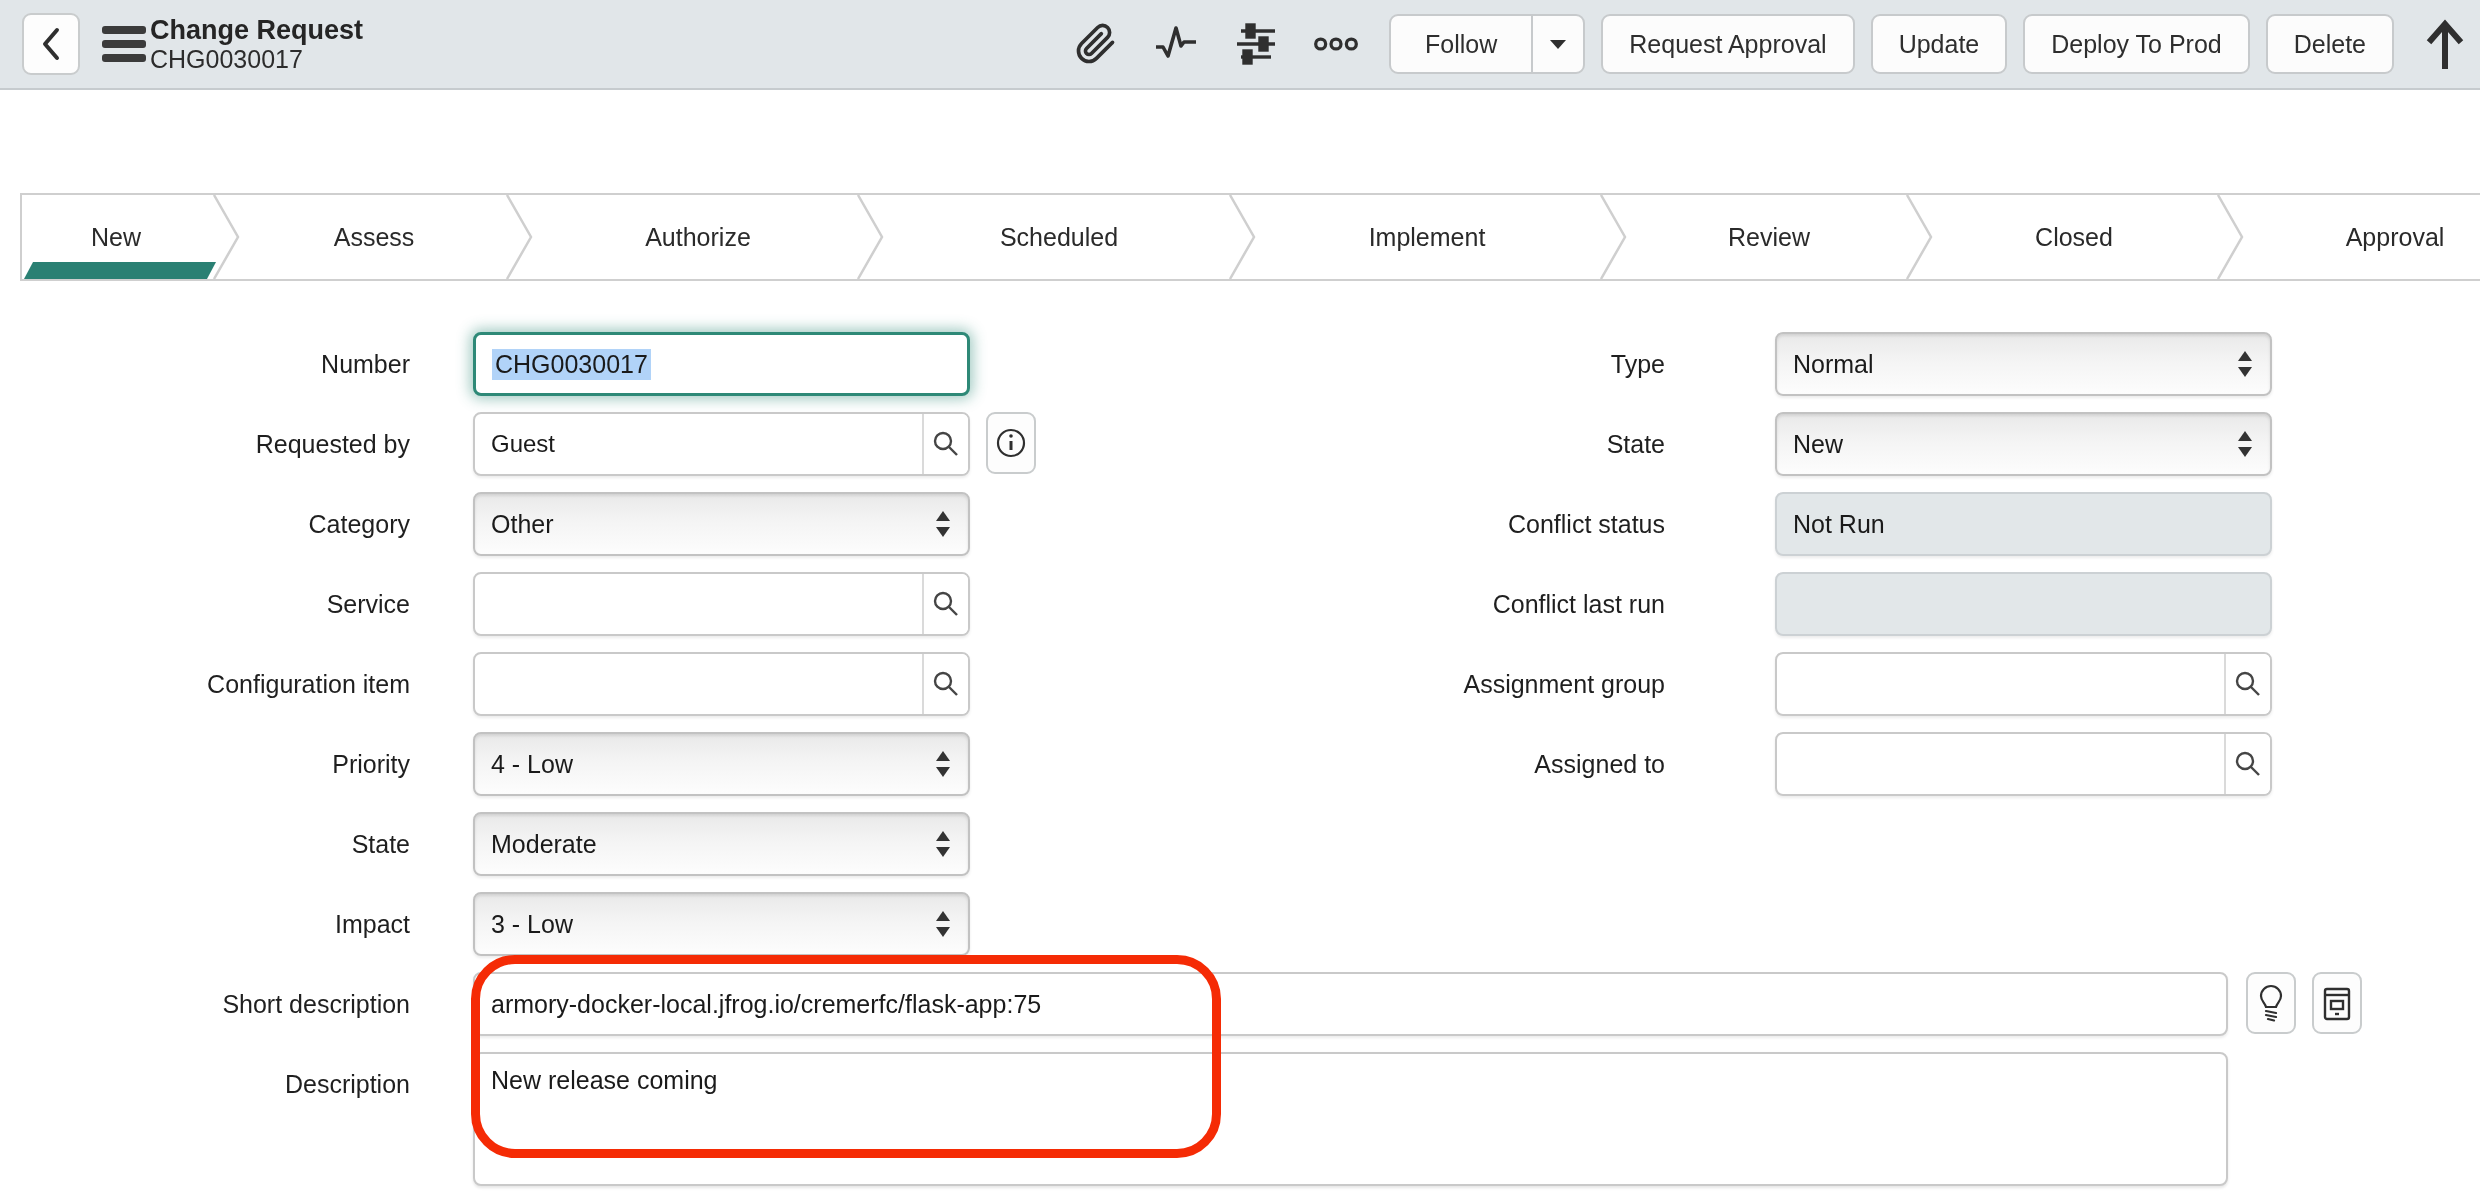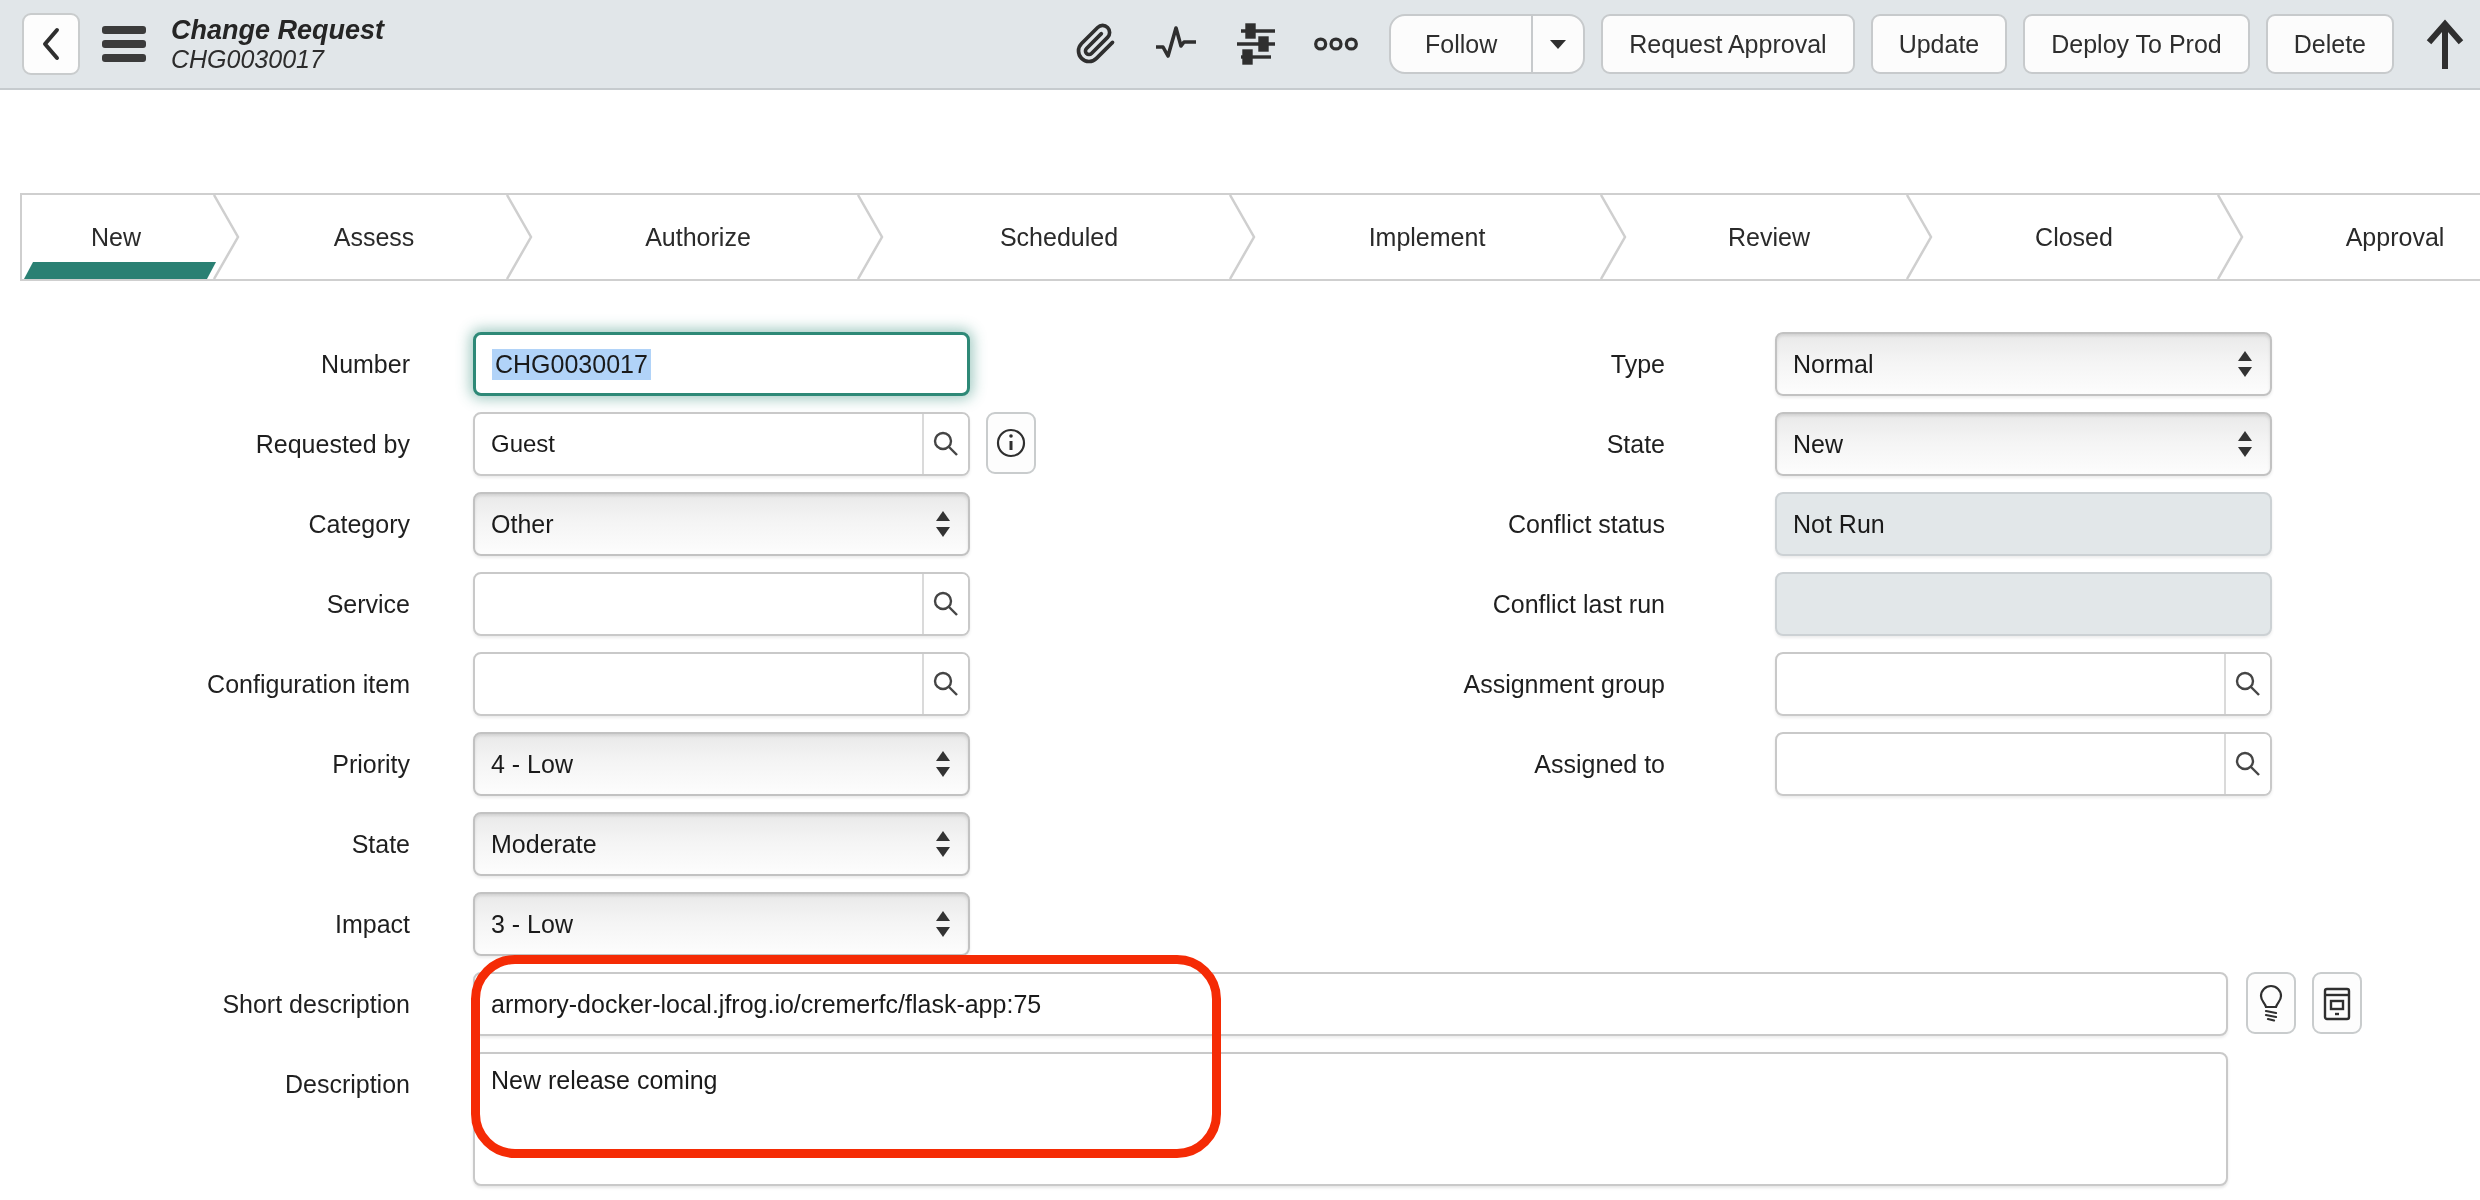--- a/index.html
+++ b/index.html
@@ -10,31 +10,31 @@
   
   .app-header { position:absolute; top:0; left:0; width:2480px; height:90px;
     background:#e1e6e9; border-bottom:2px solid #c6cbce;
     display:flex; align-items:center; }
   .back-btn { margin-left:22px; width:58px; height:62px; background:#fdfdfd;
     border:2px solid #c9cccd; border-radius:9px; display:flex; align-items:center;
     justify-content:center; cursor:pointer; flex:none; }
   .burger { margin-left:22px; width:44px; height:36px; display:flex; flex-direction:column;
     justify-content:space-between; cursor:pointer; flex:none; }
   .burger span { display:block; height:8px; border-radius:3px; background:#3b3b3b; }
-  .title-block { margin-left:25px; flex:none;font-style:italic; }
+  .title-block { margin-left:4px; flex:none; }
   .title-main { font-size:27px; font-weight:bold; color:#252525; line-height:30px; }
   .title-sub  { font-size:25px; color:#2c2c2c; line-height:28px; }
   .hdr-spacer { flex:1; }
   .hdr-icons { display:flex; align-items:center; gap:34px; margin-right:30px; }
   .hdr-icon { width:46px; height:46px; display:flex; align-items:center; justify-content:center; cursor:pointer; }
   .hdr-buttons { display:flex; align-items:center; gap:16px; margin-right:26px; }
   .btn { height:60px; background:#fcfcfc; border:2px solid #c7cacc; border-radius:9px;
     font-size:25px; color:#2e2e2e; display:flex; align-items:center; padding:0 26px;
     cursor:pointer; white-space:nowrap; font-family:"Liberation Sans", sans-serif; }
-  .split-btn { display:flex; height:60px; border:2px solid #c7cacc; border-radius:16px;
+  .split-btn { display:flex; height:60px; border:2px solid #c7cacc; border-radius:9px;
     background:#fcfcfc; overflow:hidden; }
   .split-main { padding:0 34px; font-size:25px; color:#2e2e2e; display:flex; align-items:center; cursor:pointer; }
   .split-caret { width:52px; border-left:2px solid #c7cacc; display:flex; align-items:center;
     justify-content:center; cursor:pointer; }
   .collapse-arrow { width:50px; height:56px; margin-right:10px; display:flex;
     align-items:center; justify-content:center; cursor:pointer; flex:none; }
 
   
   .process-bar { position:absolute; top:193px; left:20px; width:2460px; height:88px;
     background:#fff; border-top:2px solid #cfcfcf; border-bottom:2px solid #cfcfcf;

